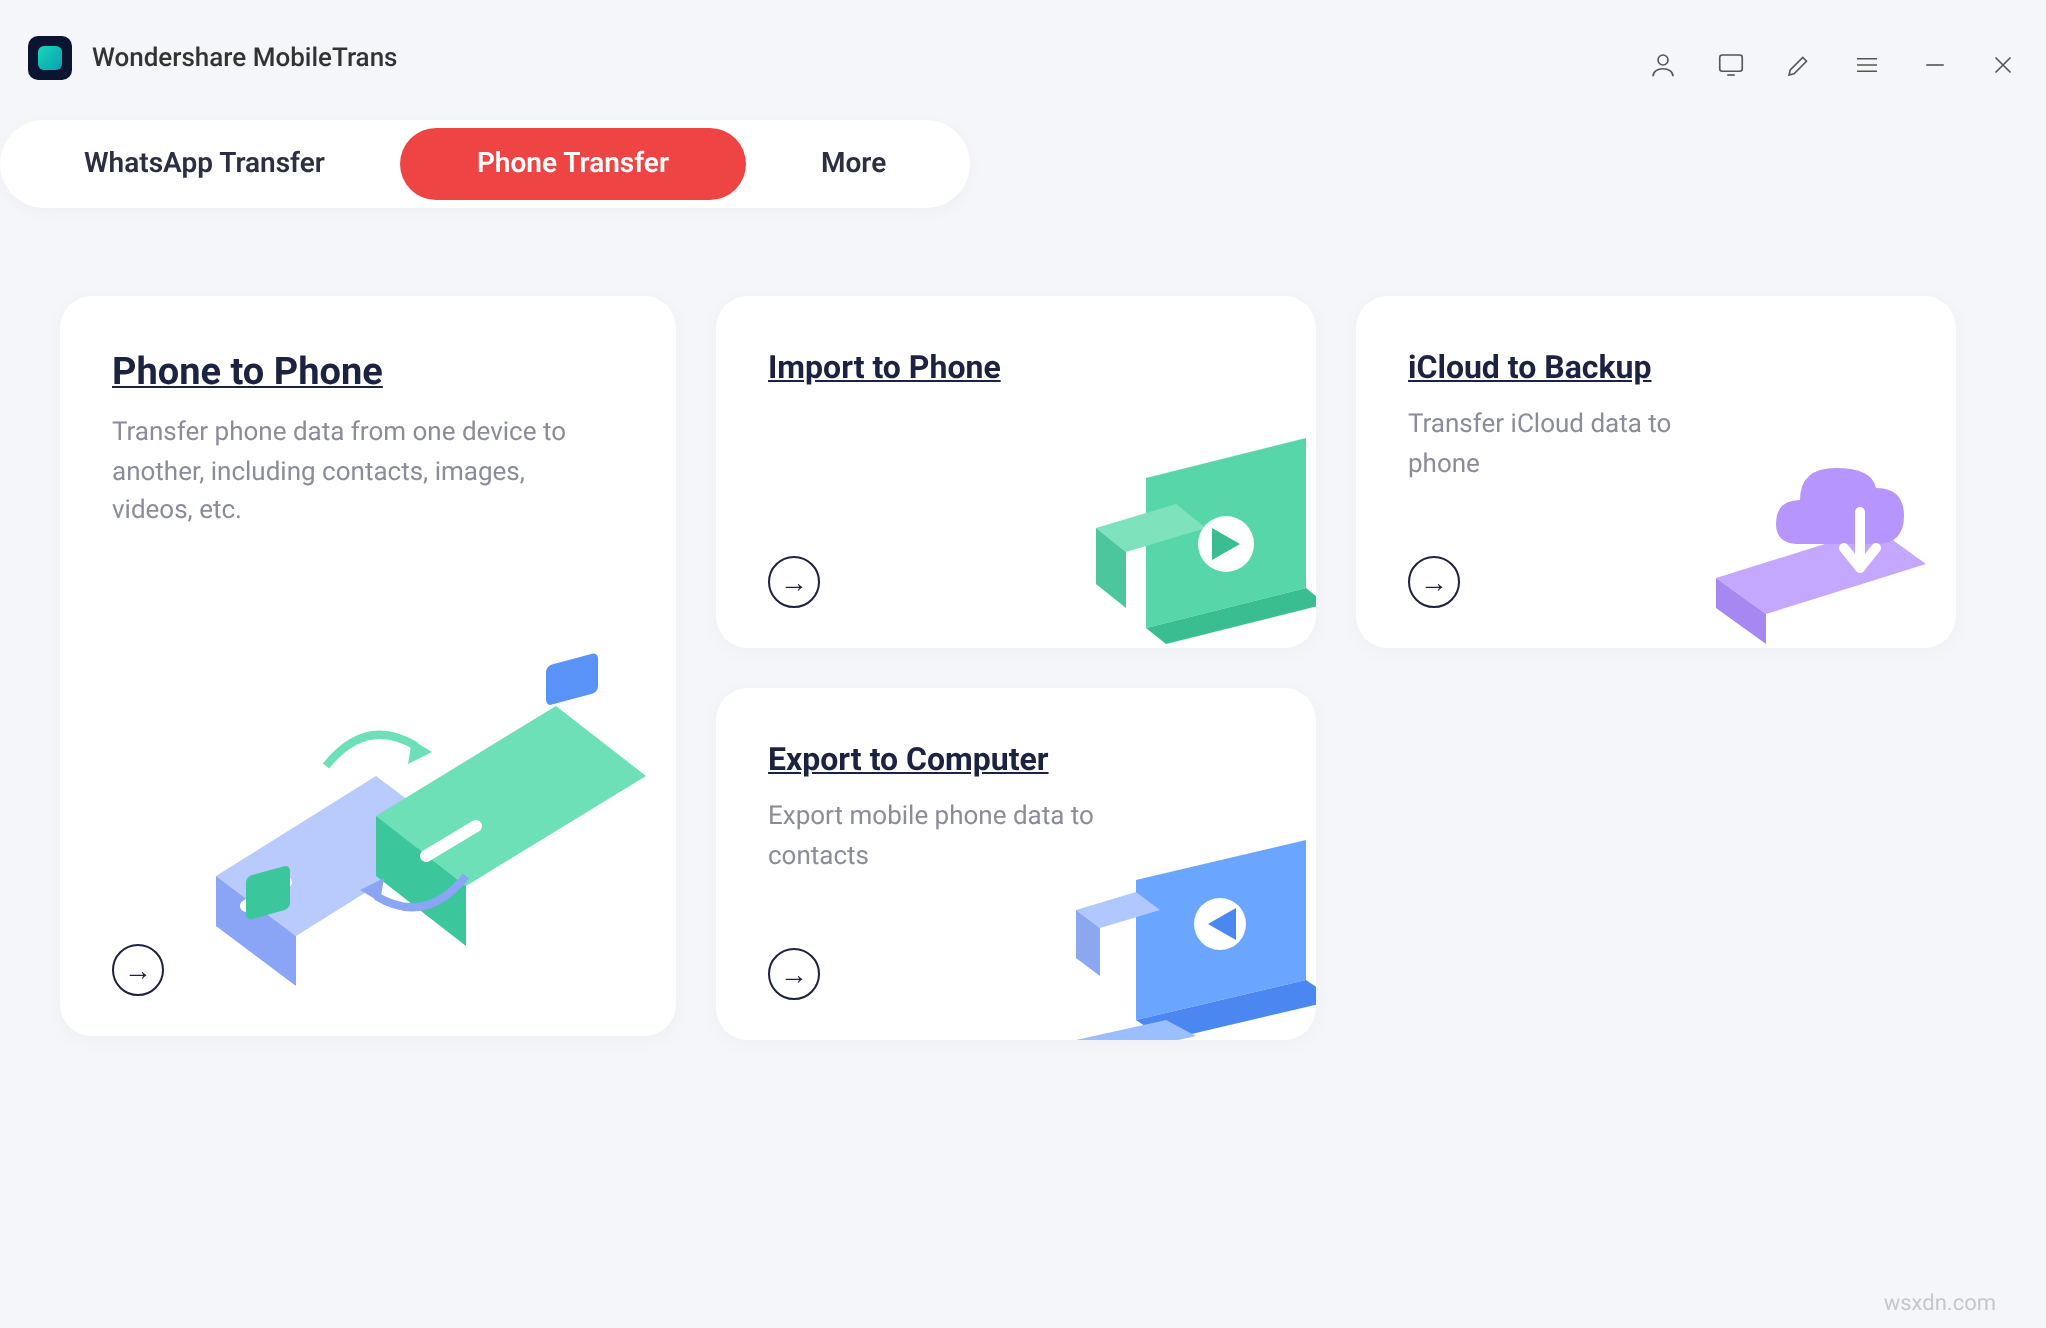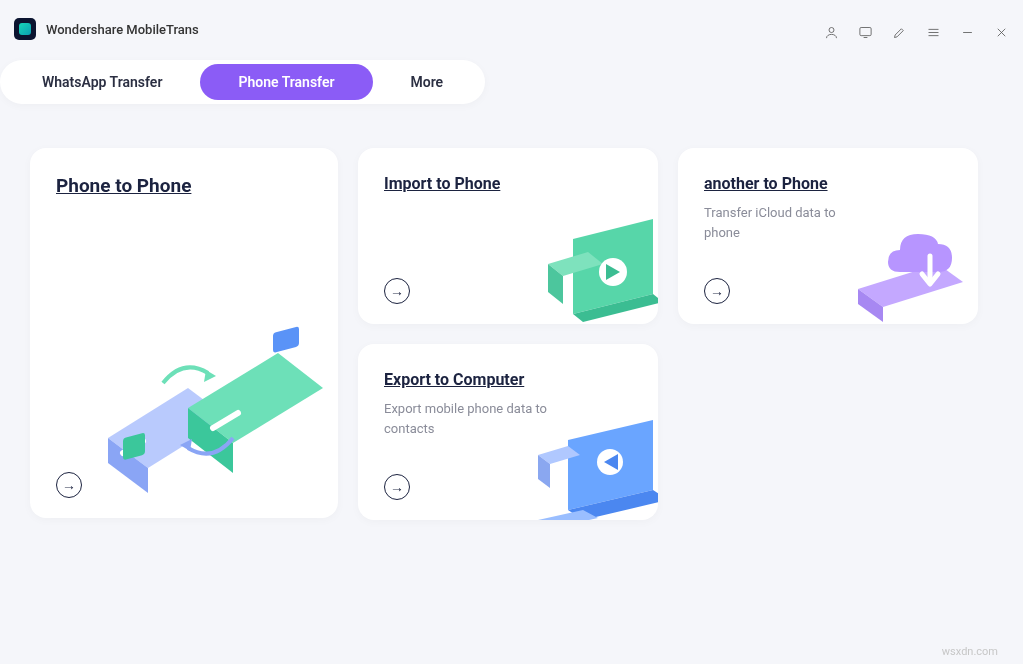--- a/index.html
+++ b/index.html
@@ -8,21 +8,21 @@
   .titlebar-left { display: flex; align-items: center; gap: 10px; }
   .app-logo { width: 22px; height: 22px; background: #0b1430; border-radius: 5px; display: flex; align-items: center; justify-content: center; }
   .app-logo-inner { width: 12px; height: 12px; background: linear-gradient(135deg,#17d6b8,#0b9fb3); border-radius: 3px; }
   .app-title { font-size: 13px; color: #333; font-weight: 500; }
   .titlebar-right { display: flex; align-items: center; gap: 18px; }
   .tb-icon { width: 16px; height: 16px; display: flex; align-items: center; justify-content: center; color: #555; cursor: pointer; }
   .tb-icon svg { width: 15px; height: 15px; stroke: #555; fill: none; stroke-width: 1.3; }
   .tabbar-wrap { display: flex; justify-content: flex-start; margin-top: 20px; }
   .tabbar { display: flex; background: #fff; border-radius: 30px; padding: 4px; box-shadow: 0 2px 8px rgba(0,0,0,0.03); }
   .tab { padding: 10px 38px; font-size: 14px; font-weight: 600; color: #2b2f42; border-radius: 26px; cursor: pointer; white-space: nowrap; }
-  .tab.active { background: #8b5cf6; color: #fff; }
+  .tab.active { background: #ef4444; color: #fff; }
   .cards { display: flex; gap: 20px; padding: 44px 30px 0 30px; align-items: flex-start; }
   .col { display: flex; flex-direction: column; gap: 20px; }
   .card { background: #fff; border-radius: 16px; padding: 26px 26px 20px 26px; position: relative; box-shadow: 0 2px 10px rgba(0,0,0,0.03); overflow: hidden; }
   .card-big { width: 308px; height: 370px; }
   .card-sm { width: 300px; height: 176px; }
   .card h2 { font-size: 19px; font-weight: 700; color: #1c2340; margin-bottom: 10px; text-decoration: underline; }
   .card-sm h2 { font-size: 16px; }
   .card p { font-size: 13px; color: #8a8c99; line-height: 1.5; max-width: 170px; }
   .card-big p { max-width: 240px; }
   .go-btn { position: absolute; left: 26px; bottom: 20px; width: 26px; height: 26px; border: 1.5px solid #1c2340; border-radius: 50%; display: flex; align-items: center; justify-content: center; cursor: pointer; font-size: 14px; color: #1c2340; background: #fff; }
@@ -82,20 +82,21 @@
     <div class="tab">WhatsApp Transfer</div>
     <div class="tab active">Phone Transfer</div>
     <div class="tab">More</div>
   </div>
 </div>
 
 <div class="cards">
 
   <div class="card card-big">
     <h2>Phone to Phone</h2>
+    <p>Transfer phone data from one device to another, including contacts, images, videos, etc.</p>
     <svg class="illus" viewBox="0 0 260 230">
       <g transform="translate(20,30)">
         <path d="M20 120 L100 70 L140 100 L60 150 Z" fill="#b9cafd"></path>
         <path d="M20 120 L60 150 L60 175 L20 145 Z" fill="#8aa5f5"></path>
         <path d="M35 135 L55 123" stroke="#fff" stroke-width="6" stroke-linecap="round"></path>
       </g>
       <g transform="translate(100,0)">
         <path d="M20 120 L110 65 L155 100 L65 155 Z" fill="#6de0b8"></path>
         <path d="M20 120 L65 155 L65 185 L20 150 Z" fill="#3bc79b"></path>
         <path d="M45 140 L70 125" stroke="#fff" stroke-width="6" stroke-linecap="round"></path>
@@ -135,21 +136,21 @@
         <path d="M20 55 L32 64 L32 88 L20 79 Z" fill="#8aa7f0"></path>
         <circle cx="92" cy="62" r="13" fill="#fff"></circle>
         <path d="M86 62 L100 54 L100 70 Z" fill="#4b87f0"></path>
       </svg>
       <div class="go-btn">→</div>
     </div>
   </div>
 
   <div class="col">
     <div class="card card-sm">
-      <h2>another to Phone</h2>
+      <h2>iCloud to Backup</h2>
       <p>Transfer iCloud data to phone</p>
       <svg class="illus" viewBox="0 0 150 130">
         <path d="M20 85 L100 60 L125 78 L45 103 Z" fill="#c4a8ff"></path>
         <path d="M20 85 L45 103 L45 118 L20 100 Z" fill="#a788f2"></path>
         <path d="M80 30 q-18 0 -18 16 q-12 0 -12 12 q0 10 12 10 h38 q14 0 14 -14 q0 -14 -14 -14 q-2 -10 -20 -10 Z" fill="#b795ff"></path>
         <path d="M92 52 L92 78" stroke="#fff" stroke-width="5" stroke-linecap="round"></path>
         <path d="M84 70 L92 80 L100 70" stroke="#fff" stroke-width="5" fill="none" stroke-linecap="round" stroke-linejoin="round"></path>
       </svg>
       <div class="go-btn">→</div>
     </div>

